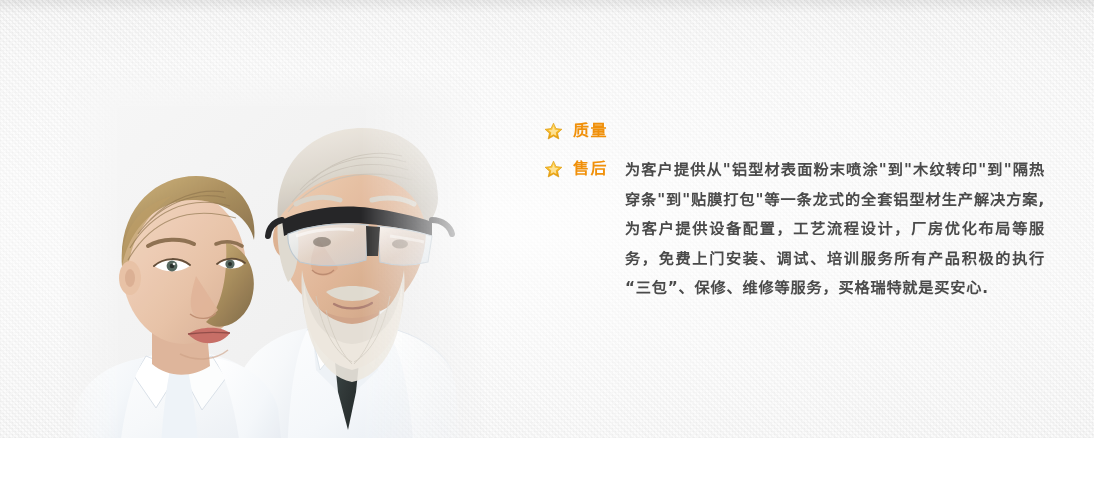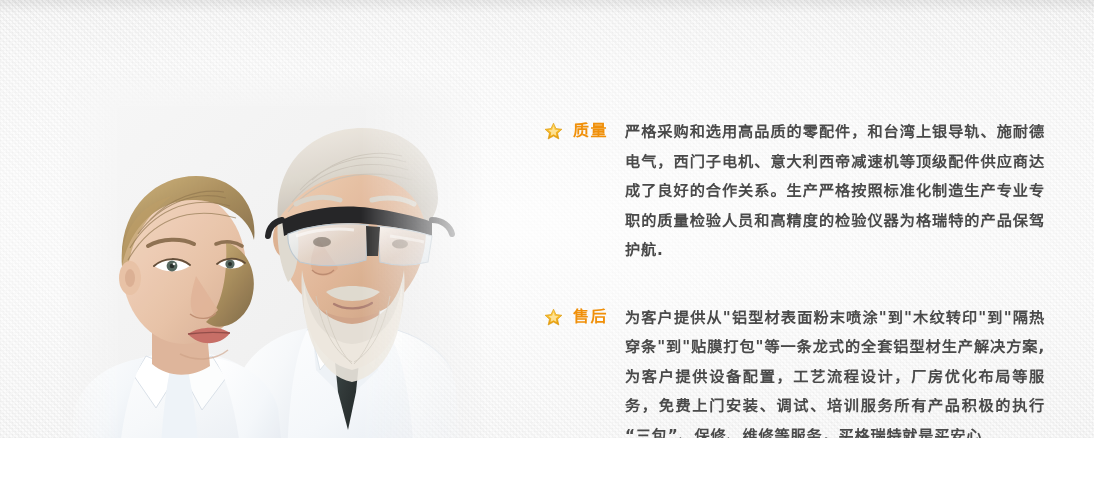--- a/index.html
+++ b/index.html
@@ -308,21 +308,20 @@
               <stop offset="0%" stop-color="#ffd760"></stop>
               <stop offset="48%" stop-color="#f7bc2b"></stop>
               <stop offset="100%" stop-color="#e59a08"></stop>
             </linearGradient>
           </defs>
           <path d="M12 2.6 L15 9.1 L22.1 9.9 L16.9 14.6 L18.4 21.6 L12 18.1 L5.6 21.6 L7.1 14.6 L1.9 9.9 L9 9.1 Z" fill="url(#starGrad1)" stroke="#d89100" stroke-width="0.7" stroke-linejoin="round"></path>
           <path d="M12 6.2 L13.6 10.4 L18 10.9 L14.7 13.8 L15.6 18.1 L12 15.9 L8.4 18.1 L9.3 13.8 L6 10.9 L10.4 10.4 Z" fill="#ffe9a8" opacity="0.85"></path>
         </svg>
         <span class="block-title">质量</span>
       </div>
-      <div class="block-body">严格采购和选用高品质的零配件，和台湾上银导轨、施耐德电气，西门子电机、意大利西帝减速机等顶级配件供应商达成了良好的合作关系。生产严格按照标准化制造生产专业专职的质量检验人员和高精度的检验仪器为格瑞特的产品保驾护航.</div>
     </div>
 
     <div class="block">
       <div class="block-head">
         <svg class="star-icon" viewBox="0 0 24 24" aria-hidden="true">
           <defs>
             <linearGradient id="starGrad2" x1="0" y1="0" x2="0" y2="1">
               <stop offset="0%" stop-color="#ffd760"></stop>
               <stop offset="48%" stop-color="#f7bc2b"></stop>
               <stop offset="100%" stop-color="#e59a08"></stop>

